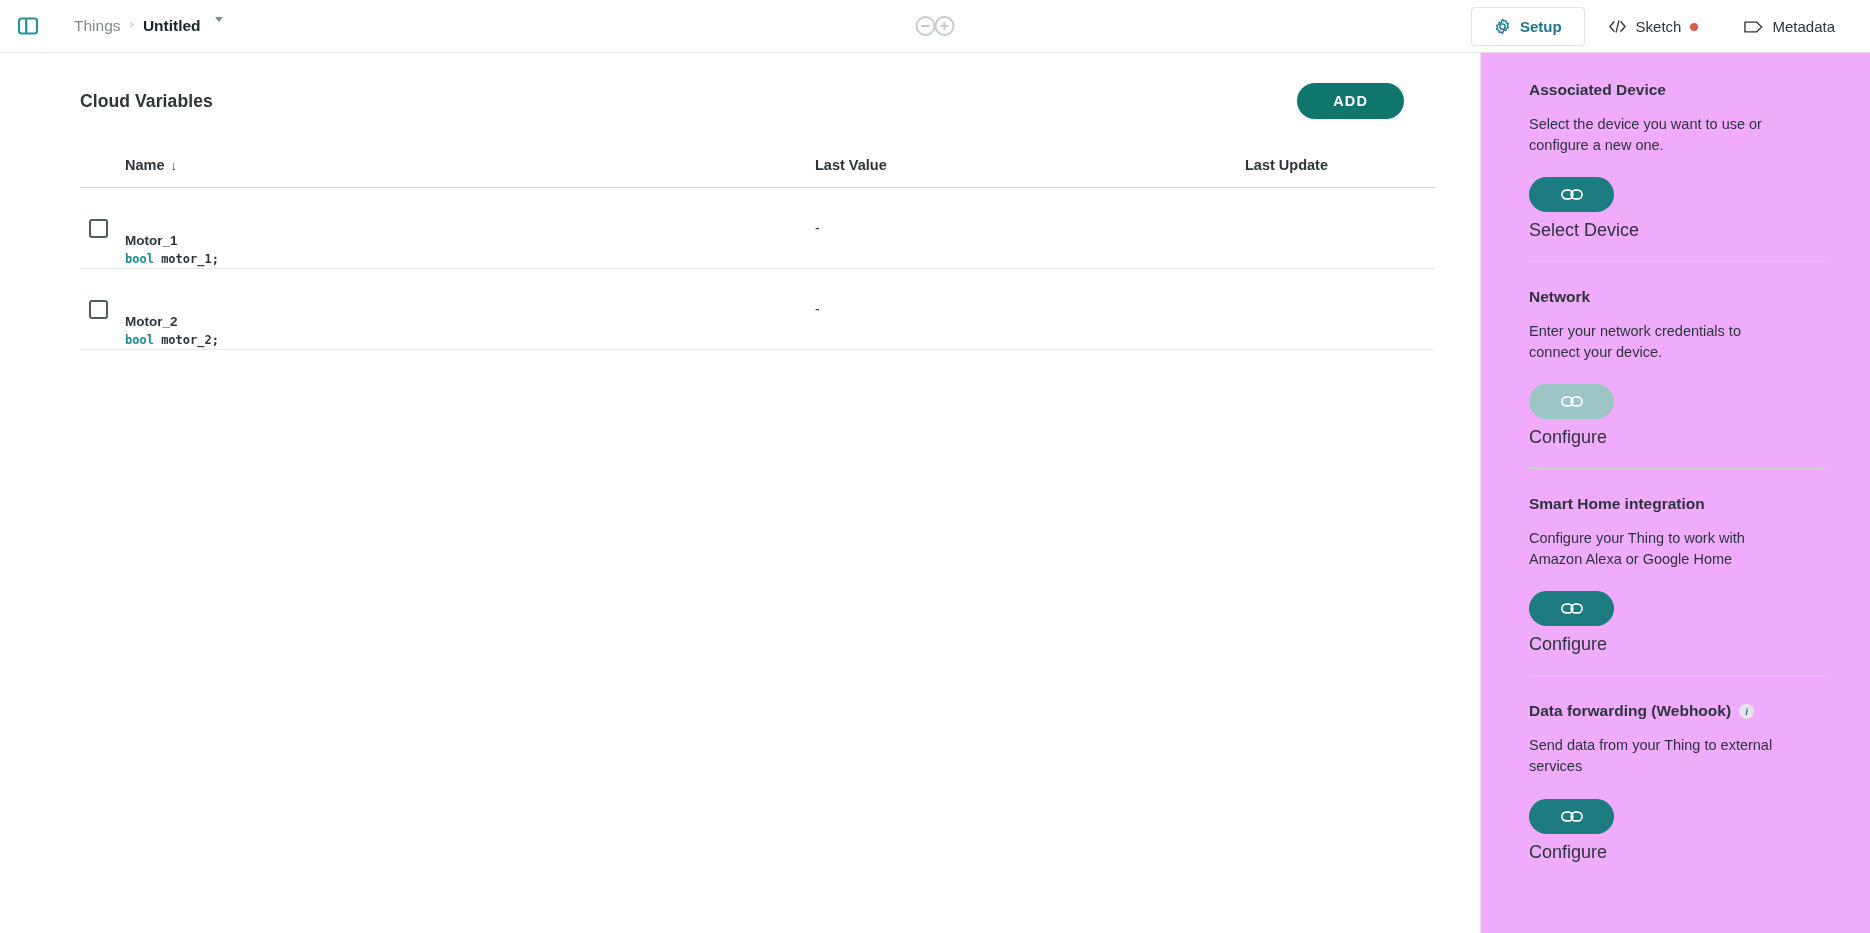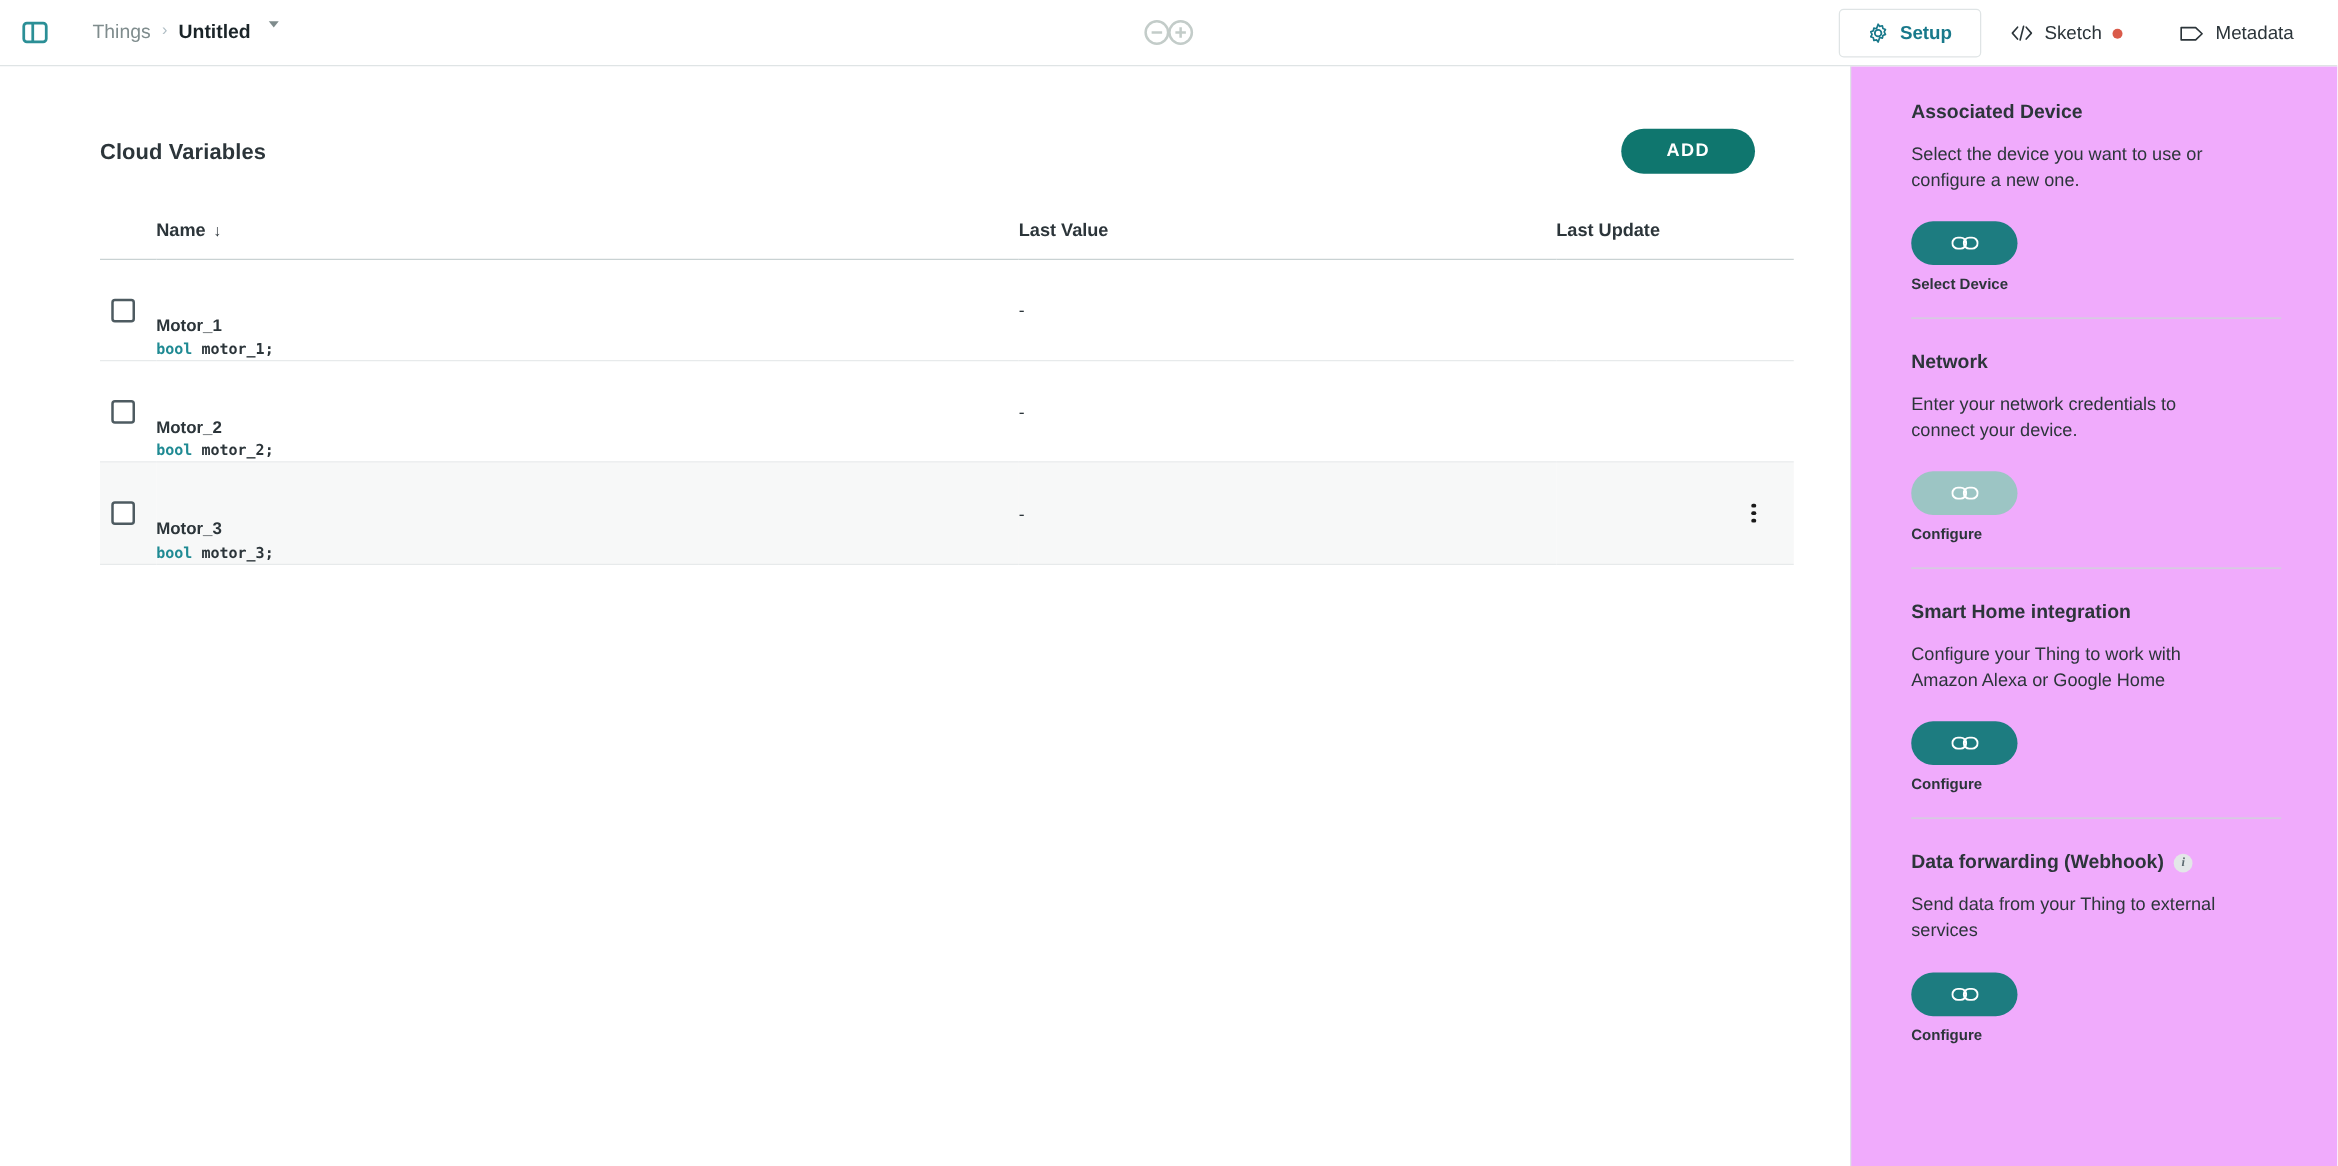--- a/index.html
+++ b/index.html
@@ -123,21 +123,20 @@
   .main-inner {
     margin: 0 38px 0 80px;
   }
 
   .main-head {
     display: flex;
     align-items: center;
     justify-content: space-between;
     margin-bottom: 38px;
     padding-right: 38px;
-    margin-top: 20px;
   }
   .section-title {
     font-size: 17.5px;
     font-weight: bold;
     color: #2c353a;
     letter-spacing: .1px;
   }
   .add-btn {
     background: #0f766e;
     color: #ffffff;
@@ -287,23 +286,22 @@
     background: #1d7c80;
     border: none;
     display: flex;
     align-items: center;
     justify-content: center;
     cursor: pointer;
     margin-bottom: 8px;
   }
   .icon-btn.muted { background: #9cc5c4; }
   .btn-caption {
-    font-size: 12px;
-    color: #2c353a;
-    font-weight: bold;
+    font-size: 18px;
+    color: #2c353a;
   }
 
   svg { display: block; }
 </style>
 </head>
 <body>
 
 <div class="topbar">
 
   <div class="panel-toggle">
@@ -412,37 +410,20 @@
               <span class="checkbox"></span>
             </td>
             <td>
               <div class="var-name">Motor_2</div>
               <div class="var-decl"><span class="kw">bool</span><span> motor_2;</span></div>
             </td>
             <td class="cell-dash">-</td>
             <td class="cell-dash"></td>
           </tr>
 
-          <tr class="hovered">
-            <td>
-              <span class="checkbox"></span>
-            </td>
-            <td>
-              <div class="var-name">Motor_3</div>
-              <div class="var-decl"><span class="kw">bool</span><span> motor_3;</span></div>
-            </td>
-            <td class="cell-dash">-</td>
-            <td>
-              <span class="kebab">
-                <i></i>
-                <i></i>
-                <i></i>
-              </span>
-            </td>
-          </tr>
 
         </tbody>
       </table>
 
     </div>
   </div>
 
   <div class="sidebar">
 
     <div class="side-sec">

